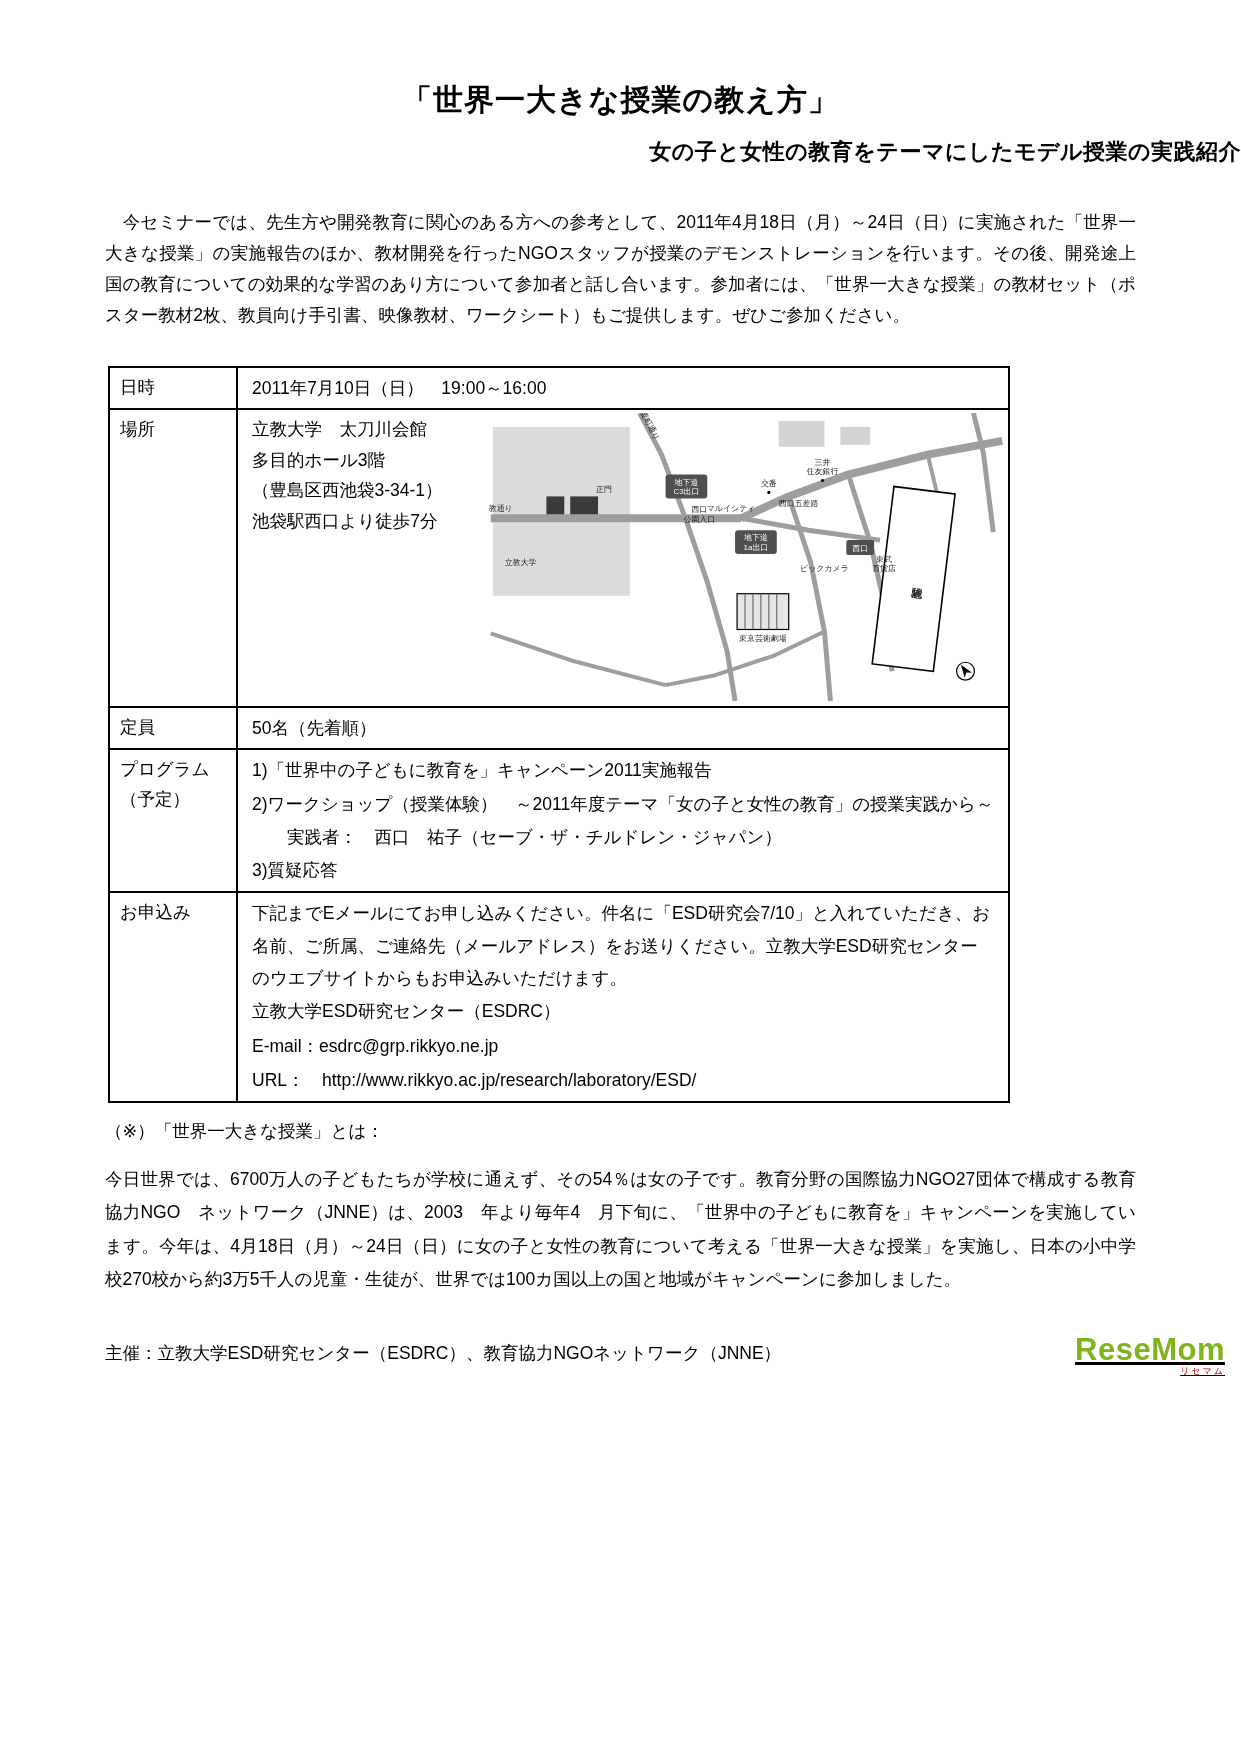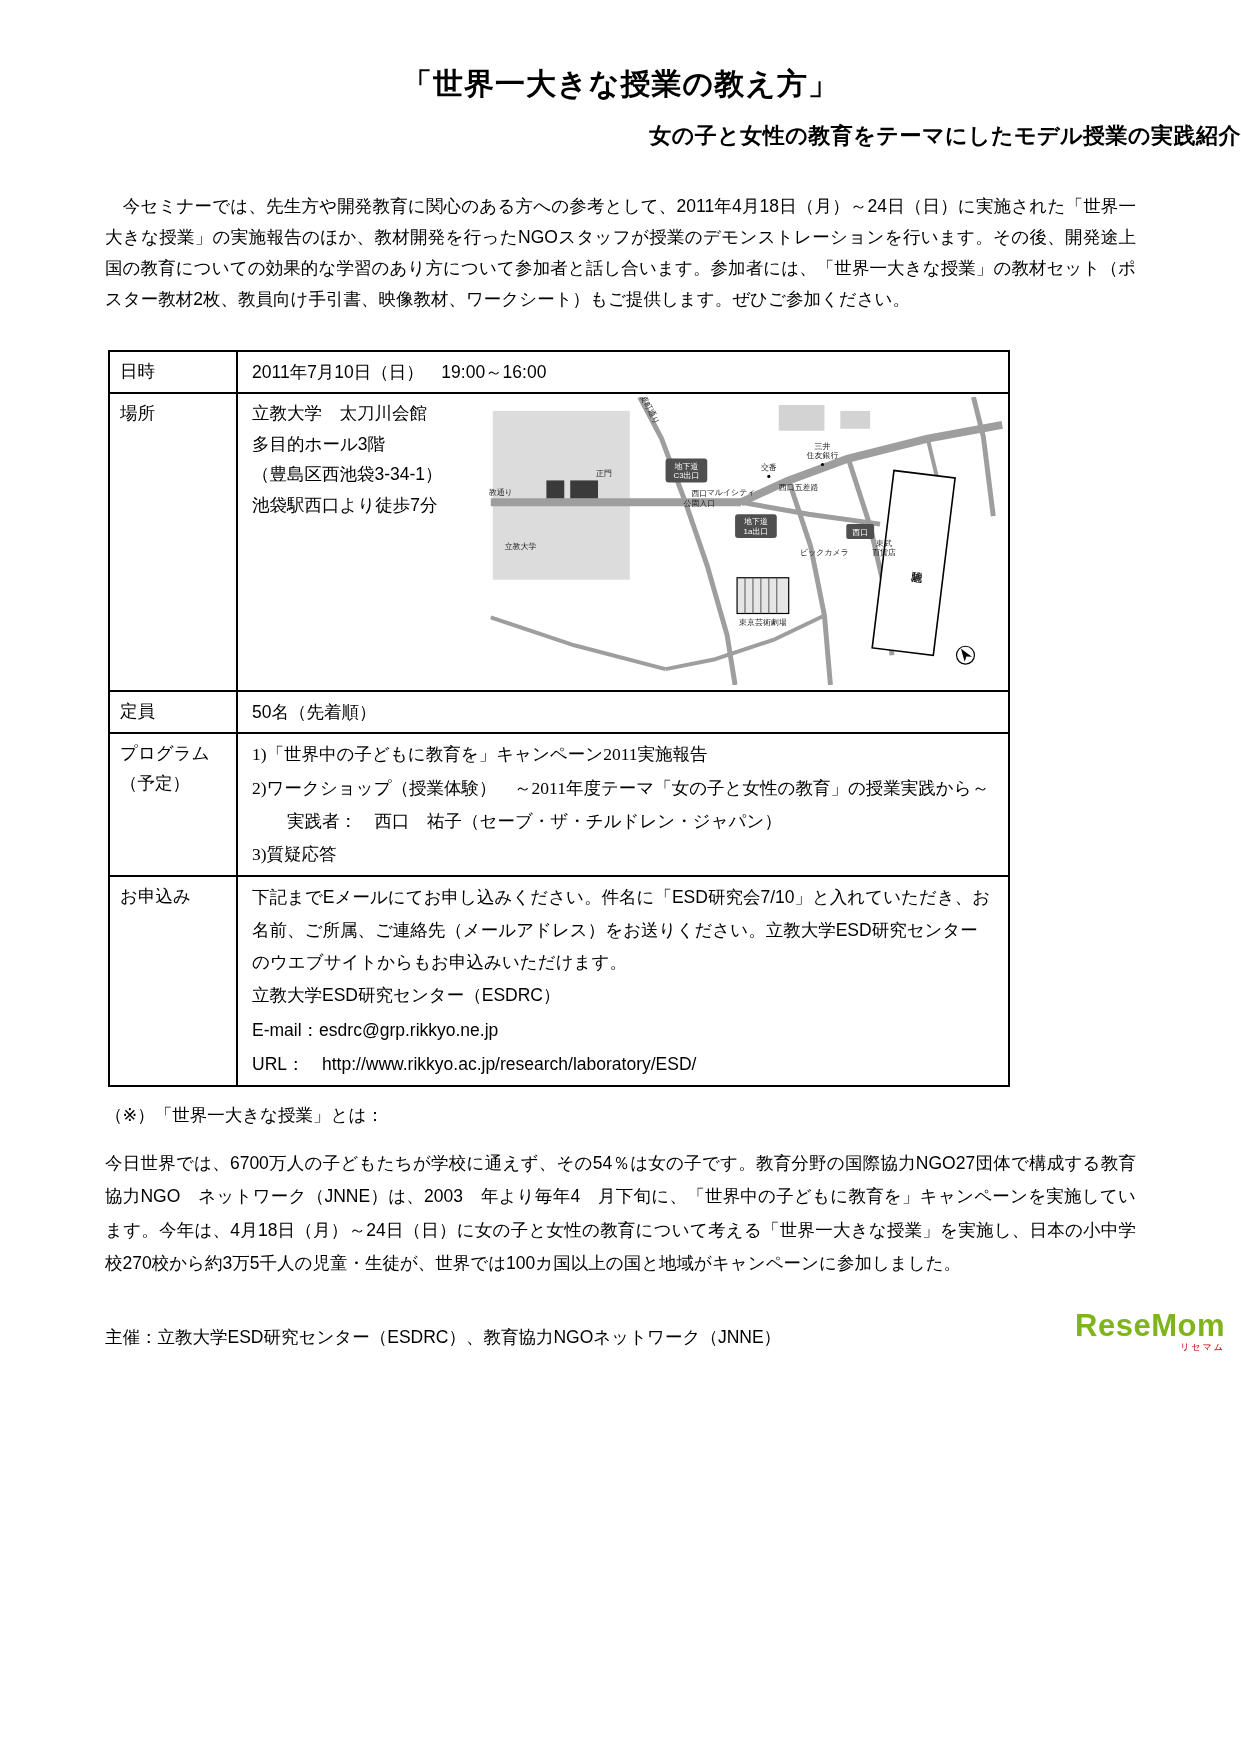--- a/index.html
+++ b/index.html
@@ -4,21 +4,21 @@
 <style>
   * { margin: 0; padding: 0; box-sizing: border-box; }
   html, body { background: #fff; }
   body {
     width: 1241px; height: 1754px;
     font-family: "Liberation Sans", "DejaVu Sans", sans-serif;
     color: #000;
     position: relative;
     overflow: hidden;
   }
-  .page { width: 1241px; height: 1378px; position: relative; padding-top: 64px; }
+  .page { width: 1241px; height: 1378px; position: relative; padding-top: 80px; }
 
   .title {
     text-align: center;
     font-size: 30px;
     font-weight: bold;
     letter-spacing: 1px;
   }
   .subtitle {
     text-align: right;
     font-size: 22px;
@@ -60,35 +60,36 @@
   td.place-cell { position: relative; height: 298px; }
   .place-lines div { line-height: 1.75; }
   .map {
     position: absolute;
     top: 3px; right: 4px;
     width: 515px; height: 288px;
   }
   .map text { font-family: "Liberation Sans", "DejaVu Sans", sans-serif; fill: #1a1a1a; }
   .map .badge-text { fill: #ffffff; font-size: 8px; text-anchor: middle; }
   .map .map-label { font-size: 8px; text-anchor: middle; }
-  .program-lines div { line-height: 1.9; font-family: Liberation Serif, serif; }
+  .program-lines div { line-height: 1.9; }
   .apply-par { line-height: 1.85; }
   .apply-lines div { line-height: 1.95; }
 
   .footnote { margin: 14px 105px 0 105px; }
   .fn-head { font-size: 17.5px; font-weight: normal; line-height: 1.7; }
   .fn-body { font-size: 17.5px; line-height: 1.92; margin-top: 16px; text-align: justify; }
 
   .organizer { margin: 44px 105px 0 105px; font-size: 17.5px; }
 
   .logo {
     position: absolute;
-    right: 16px; bottom: 26px;
+    right: 16px; bottom: 2px;
     text-align: right;
     line-height: 1;
+    text-decoration: underline;
   }
   .logo-main {
     display: block;
     font-size: 31px;
     font-weight: bold;
     color: #7fb41c;
     letter-spacing: 0.5px;
   }
   .logo-sub {
     display: block;

